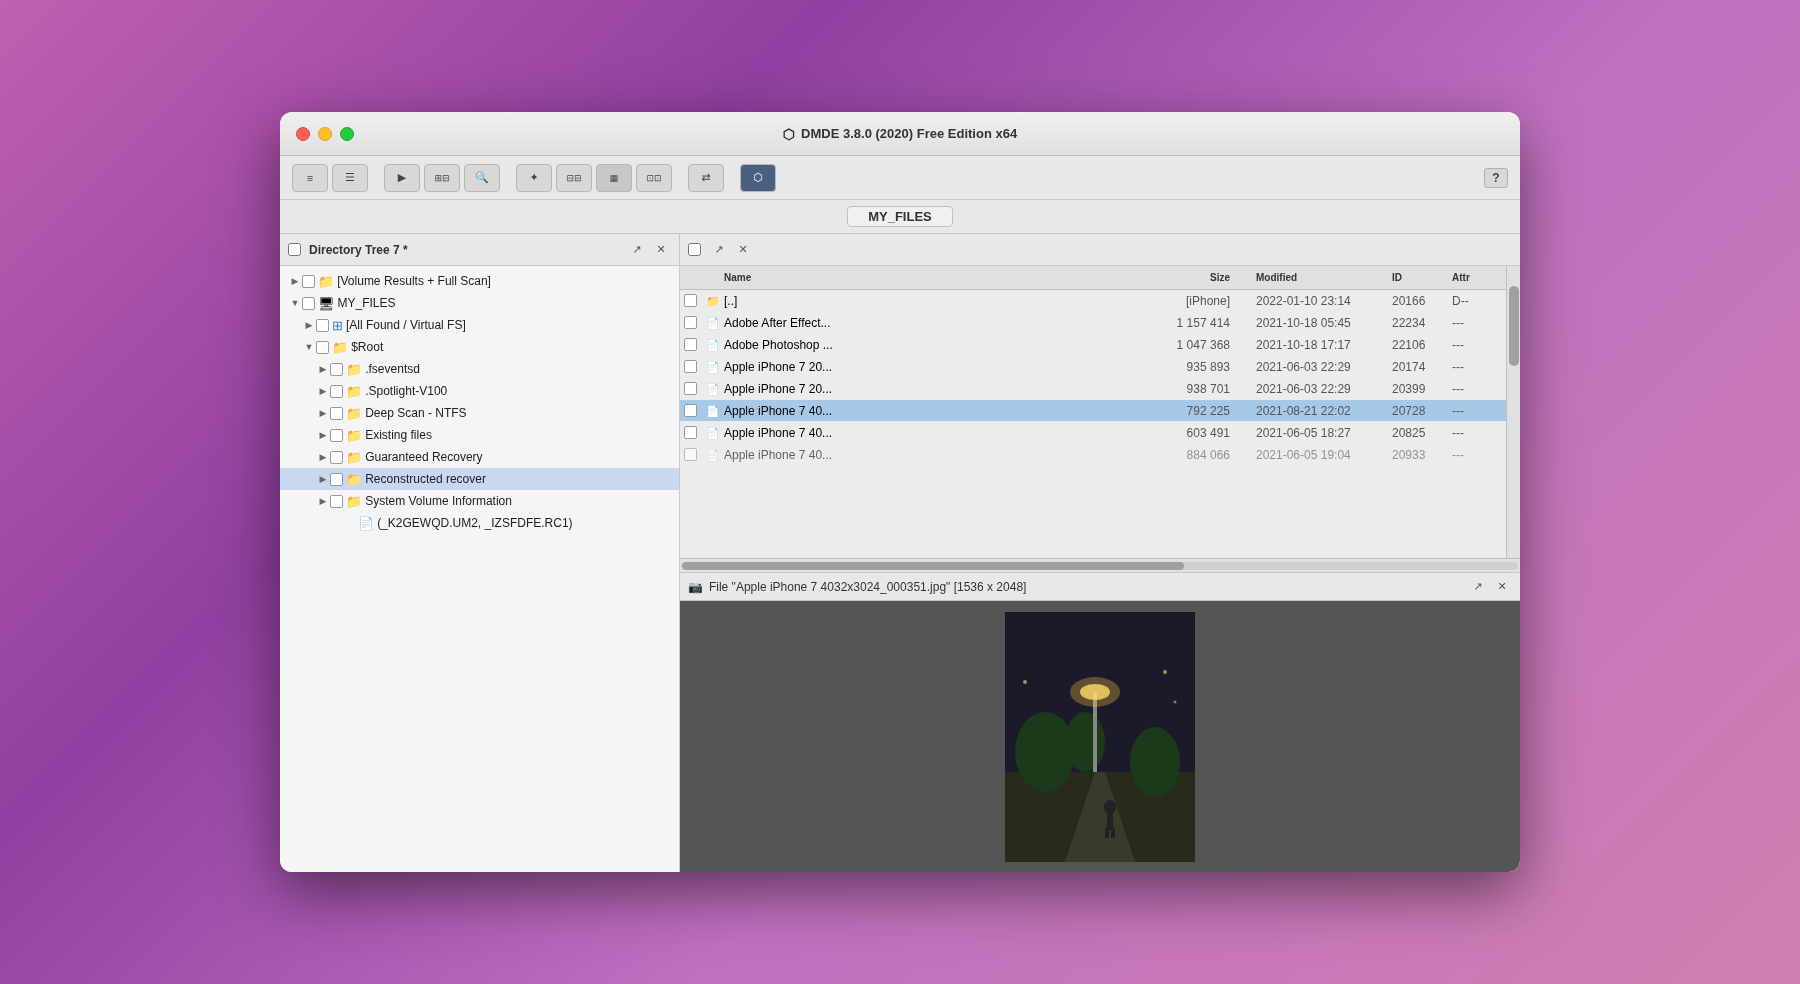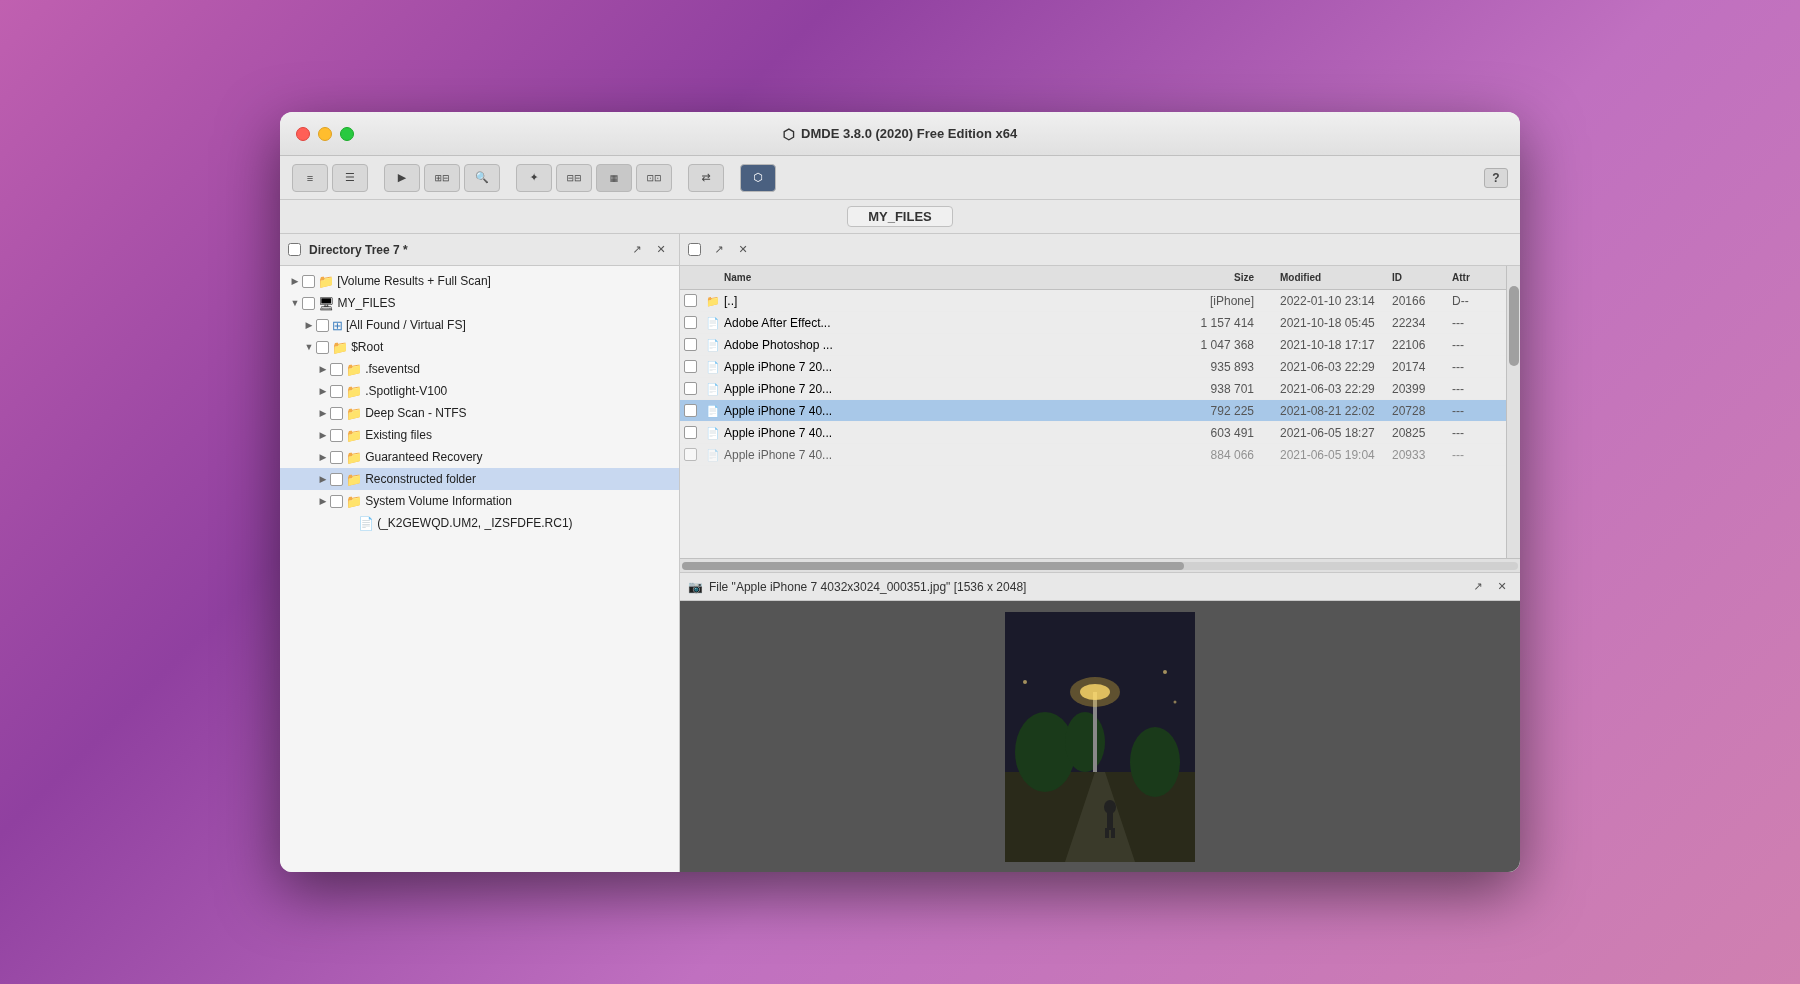--- a/index.html
+++ b/index.html
@@ -233,21 +233,21 @@
       font-weight: 600;
       font-size: 10px;
       color: #333;
       position: sticky;
       top: 0;
     }
     .col-check { width: 22px; flex-shrink: 0; }
     .col-icon { width: 18px; flex-shrink: 0; }
     .col-name { flex: 1; min-width: 0; }
     .col-size { width: 90px; text-align: right; padding-right: 26px; flex-shrink: 0; }
-    .col-modified { width: 112px; flex-shrink: 0; }
+    .col-modified { width: 136px; flex-shrink: 0; }
     .col-id { width: 60px; flex-shrink: 0; }
     .col-attr { width: 50px; flex-shrink: 0; }
     .file-row {
       display: flex;
       align-items: center;
       height: 22px;
       padding: 0 4px;
       border-bottom: 1px solid #ebebeb;
       cursor: pointer;
     }
@@ -477,21 +477,21 @@
           <div class="tree-expand">▶</div>
           <div class="tree-checkbox"></div>
           <span class="tree-icon" style="color:#c8a020;">📁</span>
           <span class="tree-label">Guaranteed Recovery</span>
         </div>
 
         <div class="tree-item indent-3 highlighted">
           <div class="tree-expand">▶</div>
           <div class="tree-checkbox"></div>
           <span class="tree-icon" style="color:#c8a020;">📁</span>
-          <span class="tree-label">Reconstructed folder</span>
+          <span class="tree-label">Reconstructed recover</span>
         </div>
 
         <div class="tree-item indent-3">
           <div class="tree-expand">▶</div>
           <div class="tree-checkbox"></div>
           <span class="tree-icon" style="color:#c8a020;">📁</span>
           <span class="tree-label">System Volume Information</span>
         </div>
 
         <div class="tree-item indent-5">

